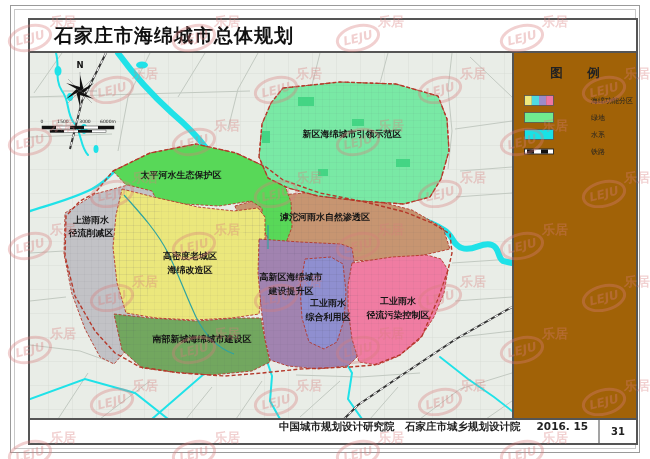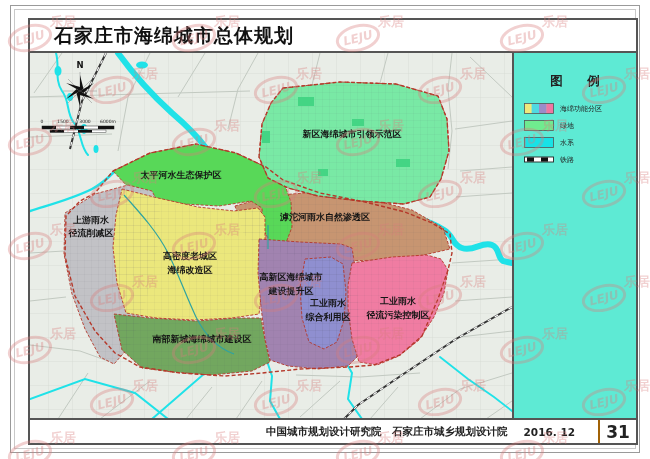--- a/index.html
+++ b/index.html
@@ -9,32 +9,32 @@
   .outer-border2{position:absolute;left:14px;top:9px;width:620px;height:438px;border:1px solid #c9c9c9;}
   .frame{position:absolute;left:28px;top:18px;width:610px;height:427px;border:2px solid #555;
          background:#fff;display:flex;flex-direction:column;box-sizing:border-box;}
   .header{height:33px;border-bottom:2px solid #555;display:flex;align-items:center;
           justify-content:space-between;padding:0 12px;box-sizing:border-box;}
   .title{font-size:19px;font-weight:bold;color:#111;letter-spacing:1px;margin-left:12px;}
   .subtitle{font-size:12px;font-weight:bold;color:#111;}
   .content{flex:1;display:flex;min-height:0;}
   .map-area{width:482px;position:relative;overflow:hidden;}
   .map-area svg{position:absolute;left:0;top:0;}
-  .legend-panel{flex:1;border-left:2px solid #555;background:#5eead4;padding-top:20px;box-sizing:border-box;}
+  .legend-panel{flex:1;border-left:2px solid #555;background:#a16207;padding-top:12px;box-sizing:border-box;}
   .lg-title{text-align:center;font-size:12.5px;font-weight:bold;color:#222;
             letter-spacing:10px;padding-left:10px;margin-bottom:13px;}
-  .lg-row{display:flex;align-items:center;margin:6px 0 6px 10px;}
+  .lg-row{display:flex;align-items:center;margin:6px 0 6px 10px;gap:31px;}
   .lg-sw{width:30px;height:11px;flex:0 0 30px;margin-right:6px;}
   .lg-label{font-size:7px;color:#222;white-space:nowrap;}
-  .footer{height:25px;border-top:2px solid #555;display:flex;align-items:center;
+  .footer{height:25px;border-top:2px solid #555;display:flex;align-items:flex-start;
           justify-content:flex-end;box-sizing:border-box;}
   .credits{font-size:10.5px;font-weight:bold;color:#222;margin-right:16px;}
   .date{font-size:10.5px;font-weight:bold;color:#222;margin-right:10px;}
-  .page-box{border-left:2px solid #a16207;width:36px;height:100%;display:flex;align-items:center;
-            justify-content:center;font-size:17px;font-weight:bold;color:#222;margin-left:13px;}
+  .page-box{border-left:2px solid #a3a3a3;width:36px;height:100%;display:flex;align-items:center;
+            justify-content:center;font-size:10px;font-weight:bold;color:#222;}
   .map-label{font-weight:bold;fill:#151515;}
   .watermarks{position:absolute;left:0;top:0;pointer-events:none;opacity:0.35;}
 </style>
 </head>
 <body>
 
 <div class="outer-border"></div>
 <div class="outer-border2"></div>
 
 <div class="frame">
@@ -247,21 +247,21 @@
         </svg>
         <span class="lg-label">铁路</span>
       </div>
 
 
     </div>
   </div>
 
   <div class="footer">
     <span class="credits">中国城市规划设计研究院　石家庄市城乡规划设计院</span>
-    <span class="date">2016. 12</span>
+    <span class="date">2016. 15</span>
     <div class="page-box">31</div>
   </div>
 </div>
 
 <svg class="watermarks" width="650" height="459">
   <defs>
     <pattern id="wm" width="164" height="104" patternUnits="userSpaceOnUse">
       <g transform="translate(30,38) rotate(-14)">
         <ellipse cx="0" cy="0" rx="21" ry="12" fill="none" stroke-width="3" stroke="#D97C7C"></ellipse>
         <text x="0" y="4" text-anchor="middle" font-size="12" font-weight="bold" font-style="italic" fill="#D97C7C">LEJU</text>

